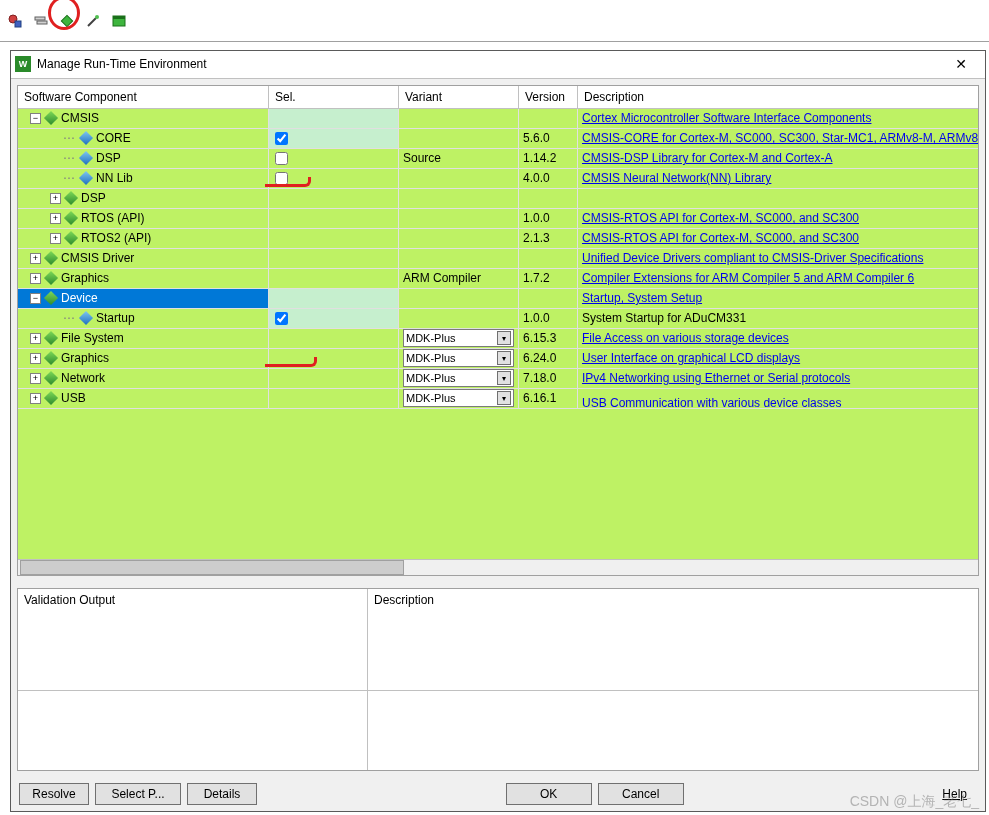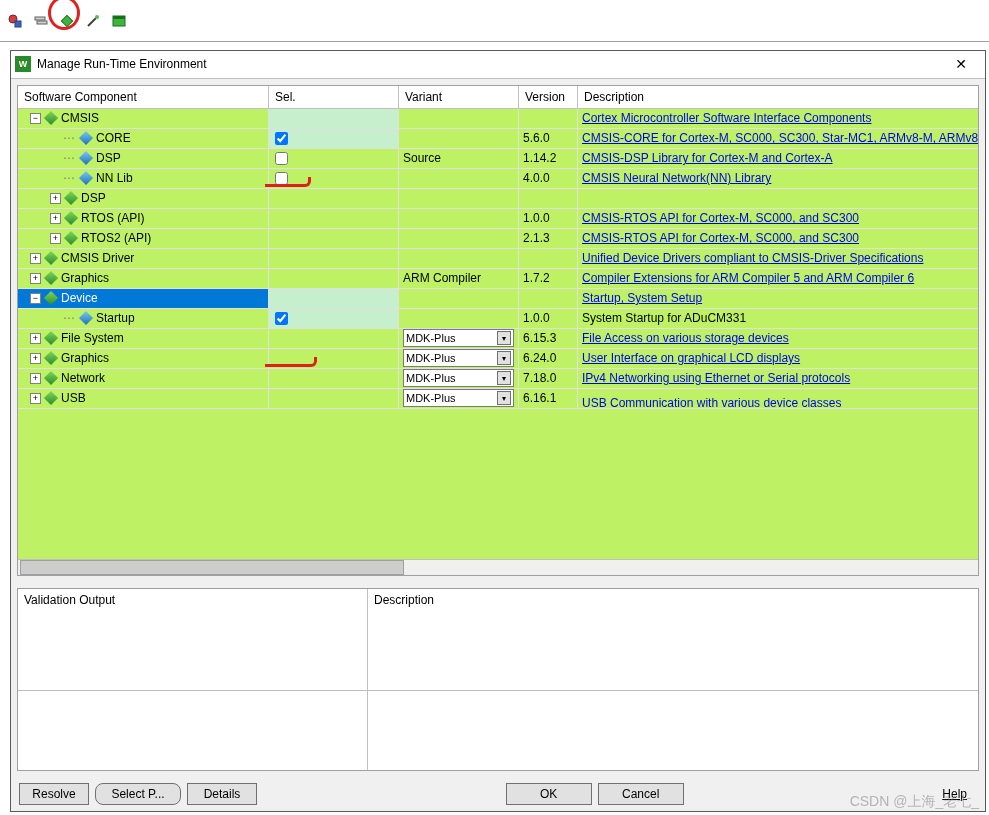--- a/index.html
+++ b/index.html
@@ -48,21 +48,21 @@
 .tree-dots { color: #808080; letter-spacing: -1px; margin-right:2px;}
 
 
 .validation-wrap { margin: 6px; border: 1px solid #a0a0a0; background: #fff; height: 186px; display: grid; grid-template-columns: 350px 1fr; }
 .validation-wrap .vh { padding: 4px 6px; border-bottom: 1px solid #c0c0c0; border-right: 1px solid #c0c0c0; }
 .validation-wrap .vb { border-right: 1px solid #c0c0c0; }
 
 
 .button-bar { height: 34px; display: flex; align-items: center; padding: 0 8px; gap: 6px; }
 .btn { height: 22px; border: 1px solid #707070; background: #e1e1e1; padding: 0 10px; font-size: 12px; font-family: inherit; min-width: 70px; }
-.btn.wide { min-width: 86px; border-radius: 8px; }
+.btn.wide { min-width: 86px; }
 .btn-spacer { flex: 1; }
 
 
 .watermark { position: absolute; right: 10px; bottom: 4px; color: rgba(120,120,120,0.5); font-size: 14px; pointer-events: none; }
 </style>
 </head>
 <body>
 
 <div class="toolbar">
   <div class="tb-btn">

